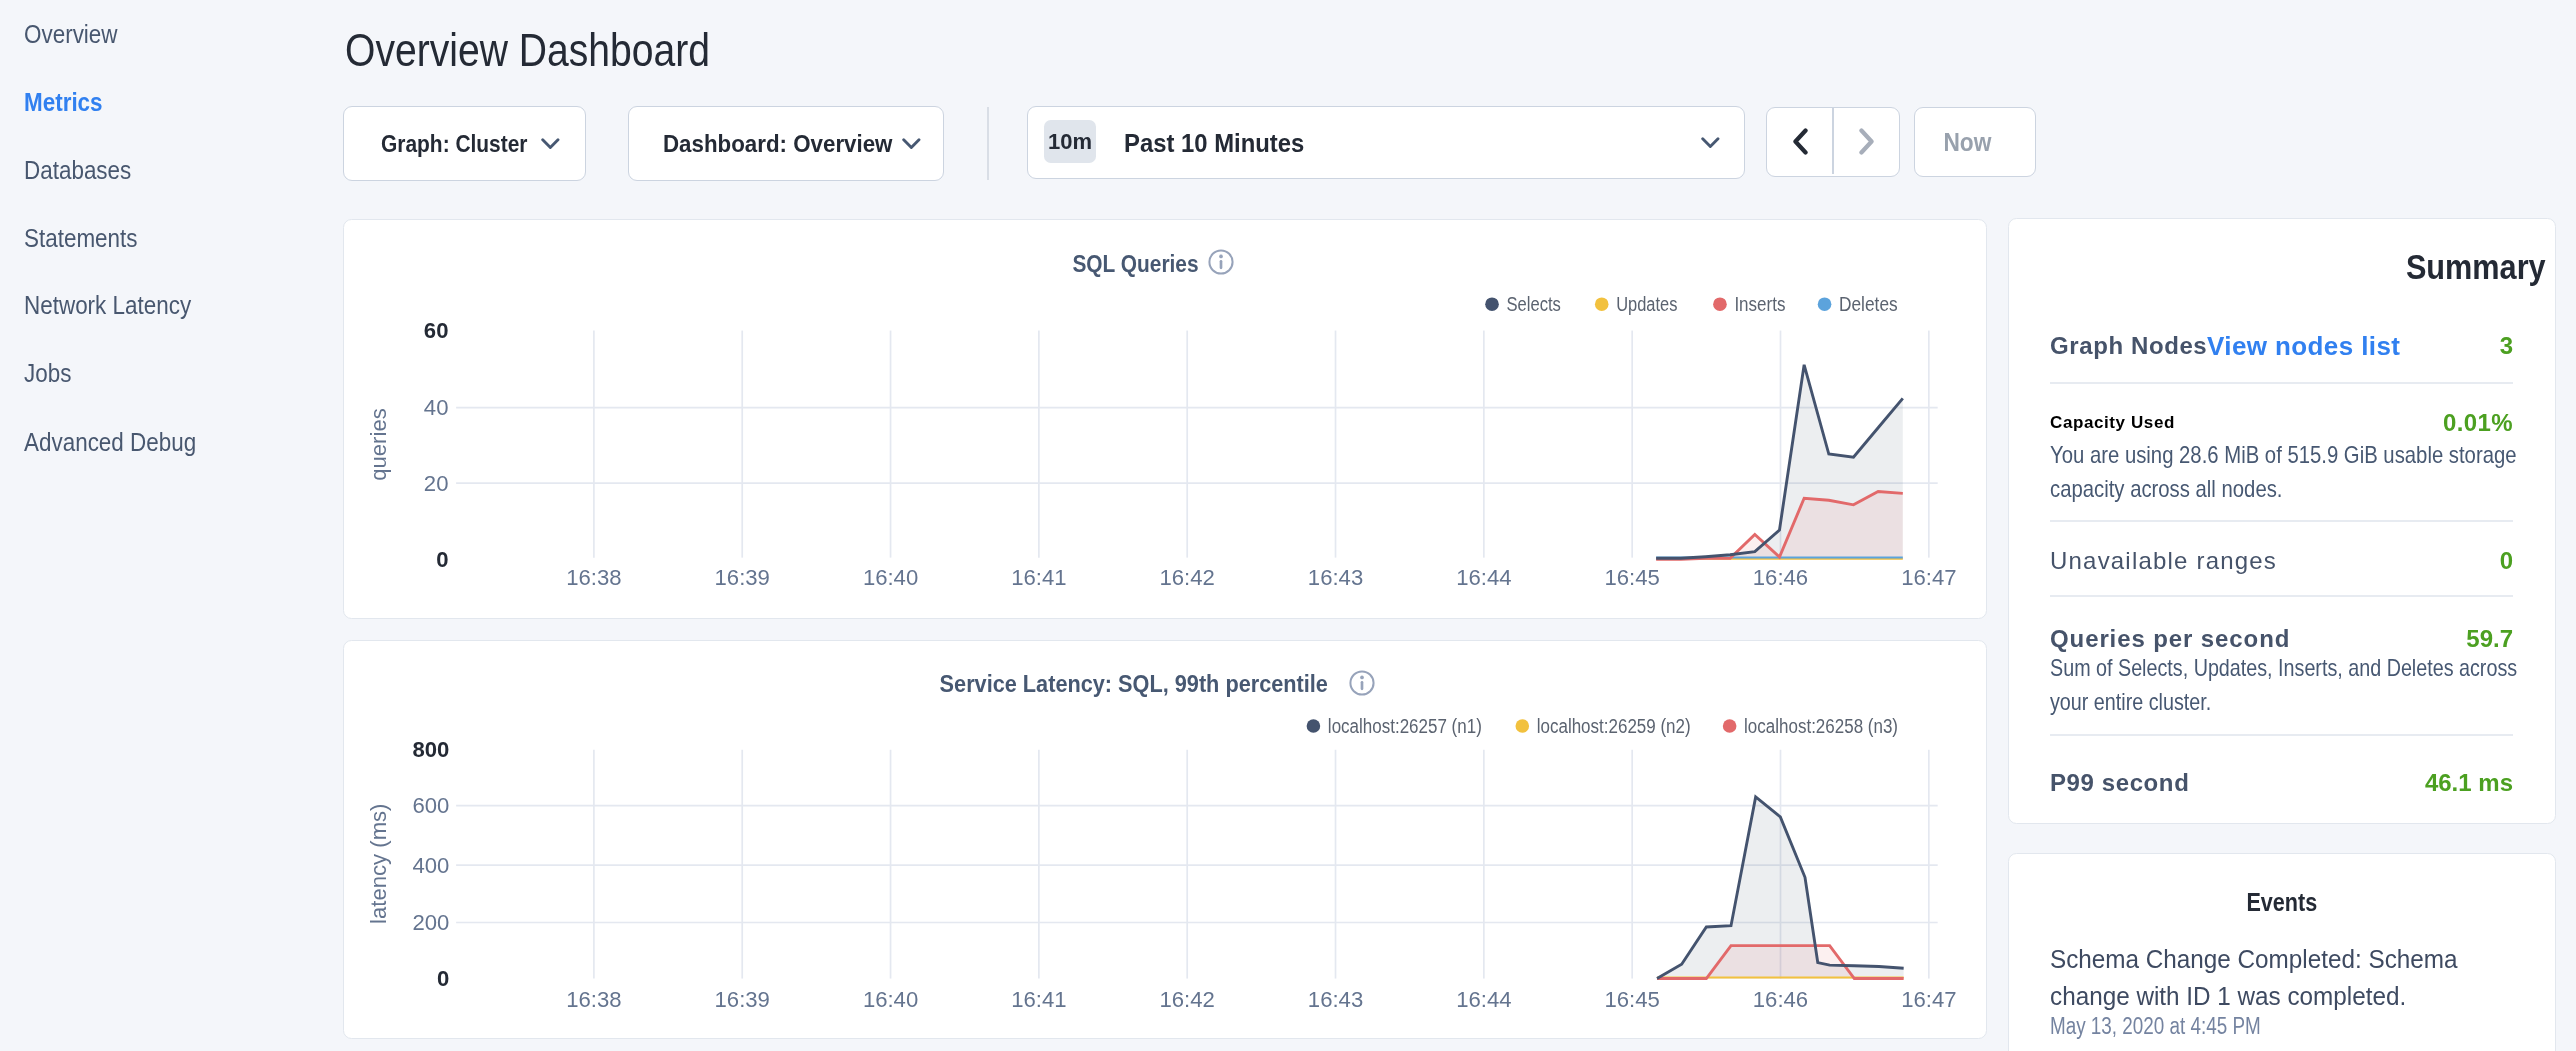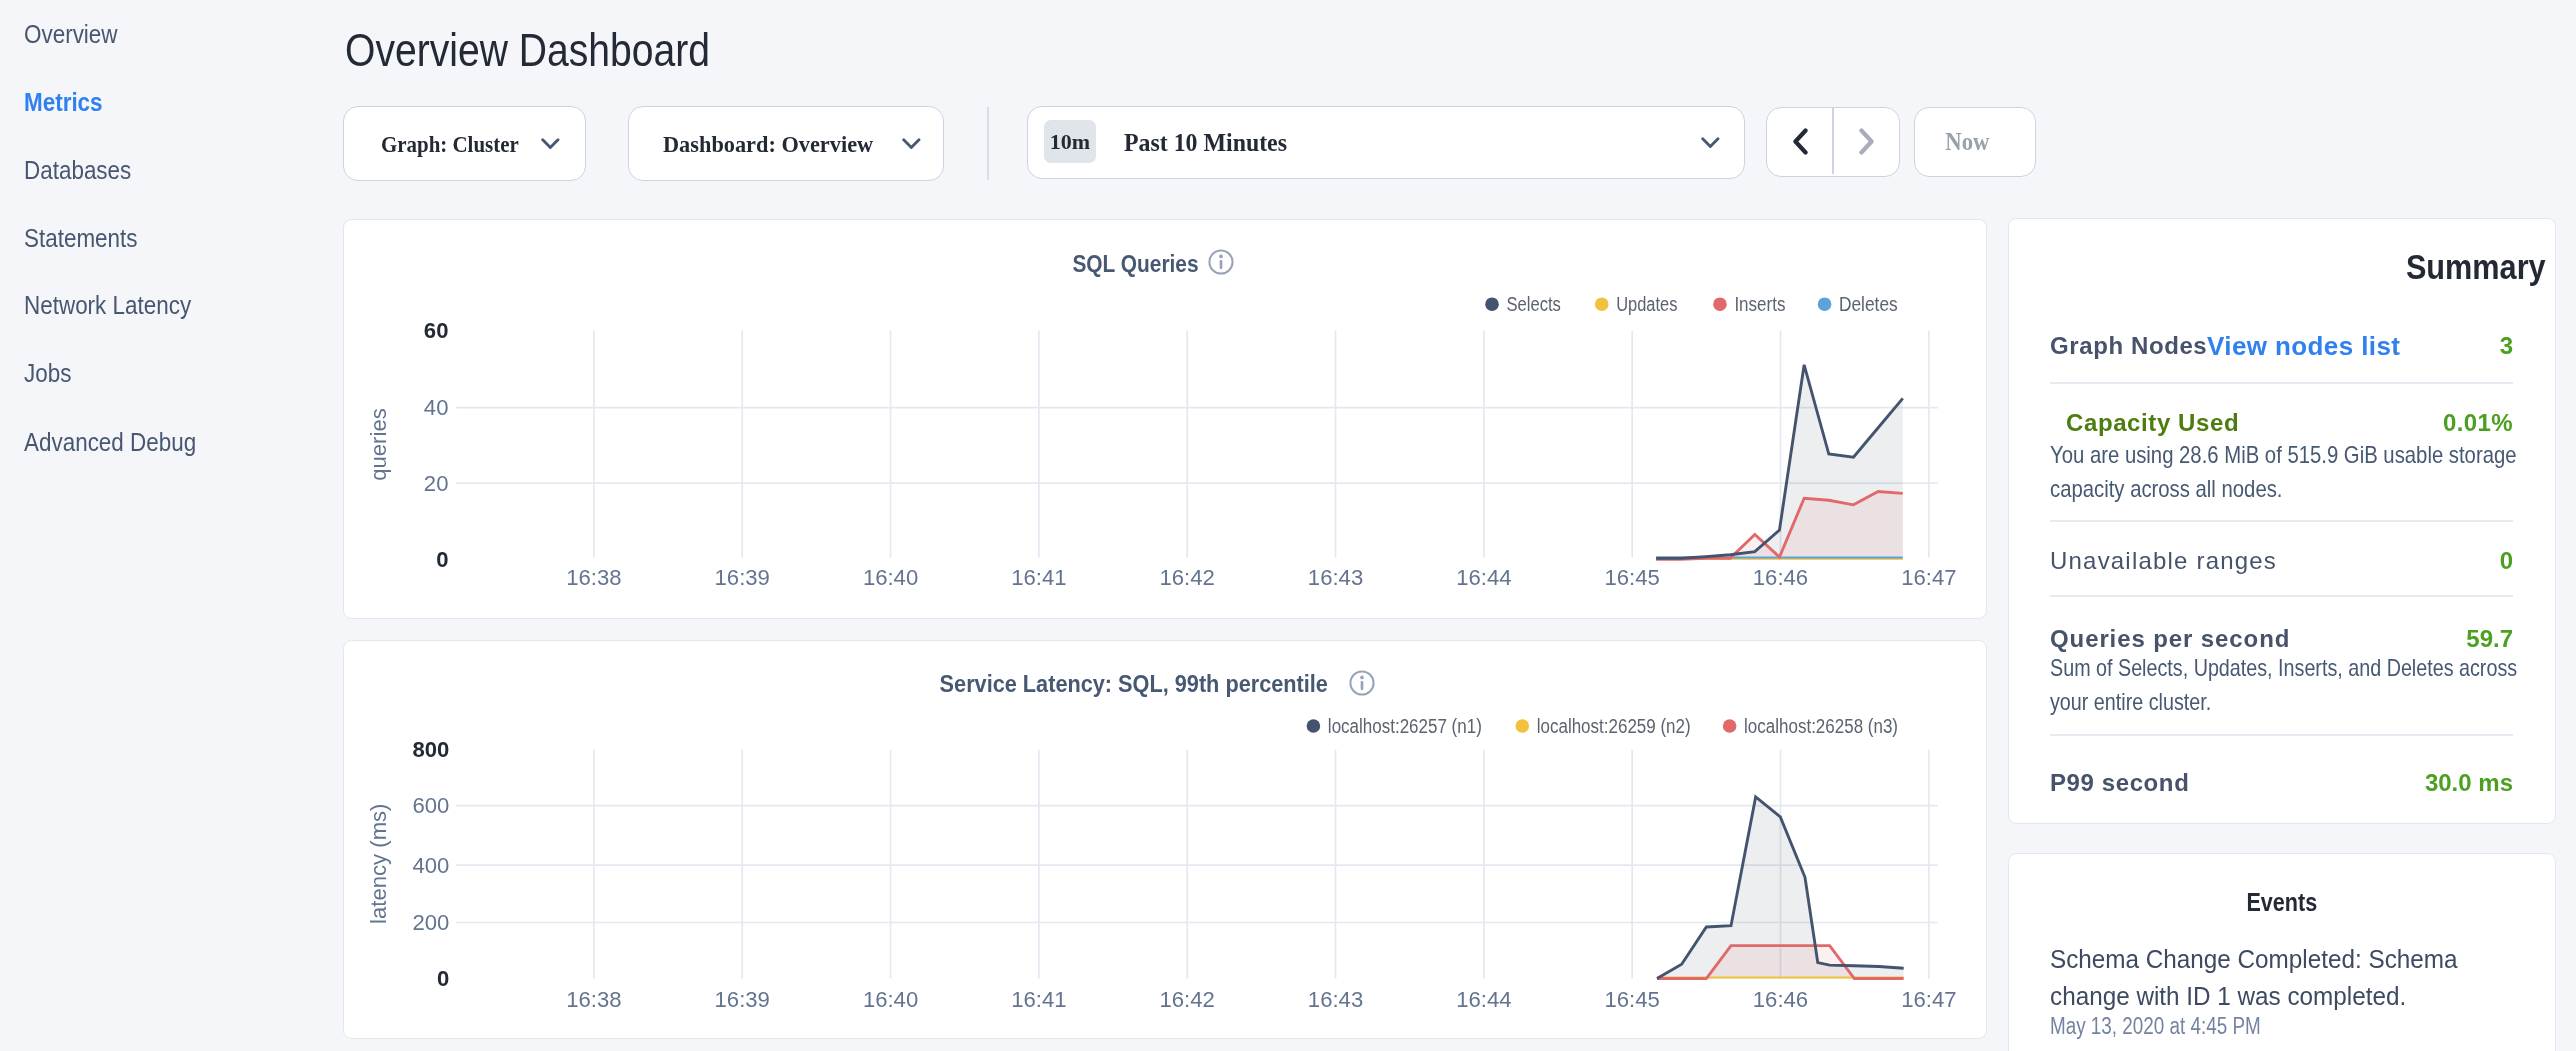--- a/index.html
+++ b/index.html
@@ -1,20 +1,20 @@
 <!DOCTYPE html>
 <html style="font-size:13.6px"><head>
 <meta charset="utf-8">
 <style>
   * { margin:0; padding:0; box-sizing:border-box; }
   html,body { width:2576px; height:1051px; overflow:hidden; }
   body { background:#f4f6fa; font-family:"Liberation Sans", sans-serif; color:#475872; position:relative; }
   .abs { position:absolute; }
   .card { position:absolute; background:#fff; border:1.7px solid #e2e7ee; border-radius:8.5px; }
-  .ctrl { position:absolute; background:#fff; border:1.7px solid #ccd4e0; border-radius:15px;font-family:Liberation Serif, serif; }
+  .ctrl { position:absolute; background:#fff; border:1.7px solid #ccd4e0; border-radius:9px; }
   .navitem { position:absolute; left:24px; font-size:25.5px; line-height:29px; color:#48576f; white-space:nowrap; transform:scaleX(0.88); transform-origin:left center; }
 </style>
 </head>
 <body>
 
 <div class="navitem" style="top:19.6px;">Overview</div>
 <div class="navitem" style="top:88px; color:#3180f0; font-weight:bold;">Metrics</div>
 <div class="navitem" style="top:156px;">Databases</div>
 <div class="navitem" style="top:224px;">Statements</div>
 <div class="navitem" style="top:291px;">Network Latency</div>
@@ -183,31 +183,31 @@
       <text x="1647.4" y="109" textLength="181" lengthAdjust="spacingAndGlyphs">localhost:26258 (n3)</text>
   </g>
 </svg>
 
 <div class="card" style="left:2008px; top:218px; width:548px; height:606px;"></div>
 <div class="abs" style="left:2008px; top:254px; width:548px; text-align:right; font-size:35px; line-height:25.5px; font-weight:bold; color:#242a35;"><span style="display:inline-block; transform:scaleX(0.876);">Summary</span></div>
 <div class="abs" style="left:2050px; top:334px; font-size:24px; line-height:24px; font-weight:bold; color:#46536a; letter-spacing:0.6px;">Graph Nodes</div>
 <div class="abs" style="left:2207px; top:334px; font-size:26px; line-height:24px; font-weight:bold; color:#3180f0; letter-spacing:0.4px;">View nodes list</div>
 <div class="abs" style="left:2050px; top:334px; width:463px; text-align:right; font-size:24px; line-height:24px; font-weight:bold; color:#4ca021;">3</div>
 <div class="abs" style="left:2050px; top:382px; width:463px; height:1.7px; background:#e7ebf1;"></div>
-<div class="abs" style="left:2050px; top:411px; font-size:24px; line-height:24px; font-weight:bold; color:#4d7c0f; letter-spacing:0.6px;margin-left:16px;">Capacity Used</div>
+<div class="abs" style="left:2050px; top:411px; font-size:17px; line-height:24px; font-weight:bold; color:#000000; letter-spacing:0.6px;">Capacity Used</div>
 <div class="abs" style="left:2050px; top:411px; width:463px; text-align:right; font-size:24px; line-height:24px; font-weight:bold; color:#4ca021; letter-spacing:0.4px;">0.01%</div>
 <div class="abs" style="left:2050px; top:438px; font-size:24px; color:#475872; line-height:34px; transform:scaleX(0.846); transform-origin:left top; white-space:nowrap;">You are using 28.6 MiB of 515.9 GiB usable storage<br>capacity across all nodes.</div>
 <div class="abs" style="left:2050px; top:520px; width:463px; height:1.7px; background:#e7ebf1;"></div>
 <div class="abs" style="left:2050px; top:549px; font-size:24px; line-height:24px; font-weight:normal; color:#46536a; letter-spacing:1.2px;">Unavailable ranges</div>
 <div class="abs" style="left:2050px; top:549px; width:463px; text-align:right; font-size:24px; line-height:24px; font-weight:bold; color:#4ca021;">0</div>
 <div class="abs" style="left:2050px; top:595px; width:463px; height:1.7px; background:#e7ebf1;"></div>
 <div class="abs" style="left:2050px; top:627px; font-size:24px; line-height:24px; font-weight:bold; color:#46536a; letter-spacing:0.9px;">Queries per second</div>
 <div class="abs" style="left:2050px; top:627px; width:463px; text-align:right; font-size:24px; line-height:24px; font-weight:bold; color:#4ca021;">59.7</div>
 <div class="abs" style="left:2050px; top:651px; font-size:24px; color:#475872; line-height:34px; transform:scaleX(0.822); transform-origin:left top; white-space:nowrap;">Sum of Selects, Updates, Inserts, and Deletes across<br>your entire cluster.</div>
 <div class="abs" style="left:2050px; top:734px; width:463px; height:1.7px; background:#e7ebf1;"></div>
 <div class="abs" style="left:2050px; top:771px; font-size:24px; line-height:24px; font-weight:bold; color:#46536a; letter-spacing:0.6px;">P99 second</div>
-<div class="abs" style="left:2050px; top:771px; width:463px; text-align:right; font-size:24px; line-height:24px; font-weight:bold; color:#4ca021;">30.0 ms</div>
+<div class="abs" style="left:2050px; top:771px; width:463px; text-align:right; font-size:24px; line-height:24px; font-weight:bold; color:#4ca021;">46.1 ms</div>
 
 <div class="card" style="left:2008px; top:853px; width:548px; height:238px;"></div>
 <div class="abs" style="left:2008px; top:890px; width:548px; text-align:center; font-size:25.5px; line-height:25.5px; font-weight:bold; color:#242a35;"><span style="display:inline-block; transform:scaleX(0.847);">Events</span></div>
 <div class="abs" style="left:2050px; top:941px; font-size:25.5px; color:#3e4a61; line-height:37px; transform:scaleX(0.952); transform-origin:left top; white-space:nowrap;">Schema Change Completed: Schema<br>change with ID 1 was completed.</div>
 <div class="abs" style="left:2050px; top:1015px; font-size:23px; line-height:23px; color:#7483a0; transform:scaleX(0.82); transform-origin:left top; white-space:nowrap;">May 13, 2020 at 4:45 PM</div>
 
 
 </body></html>

